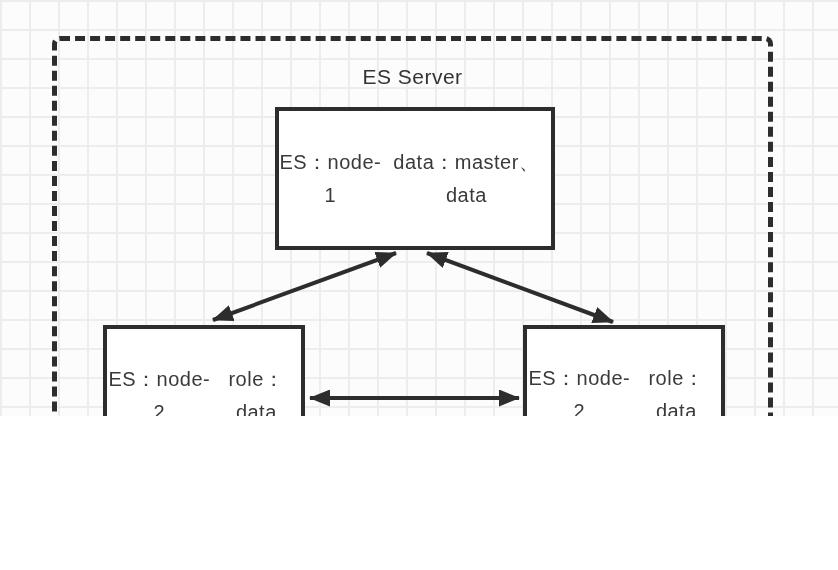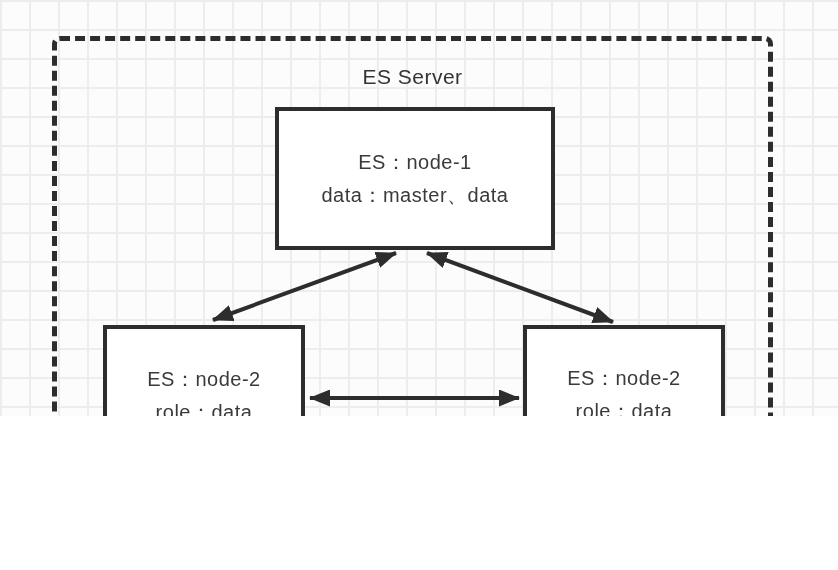--- a/index.html
+++ b/index.html
@@ -39,21 +39,20 @@
     font-size: 21px;
     letter-spacing: 0.5px;
     color: #333333;
   }
   .node {
     position: absolute;
     box-sizing: border-box;
     border: 4px solid #2d2d2d;
     background: #ffffff;
     display: flex;
-    flex-direction: column;
     align-items: center;
     justify-content: center;
     text-align: center;
     font-size: 20px;
     line-height: 33px;
     letter-spacing: 0.5px;
     color: #3a3a3a;
   }
   .node-1 {
     left: 275px;

